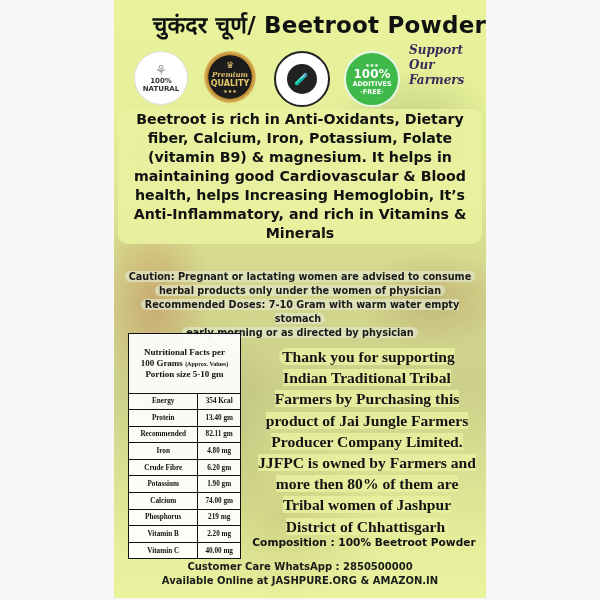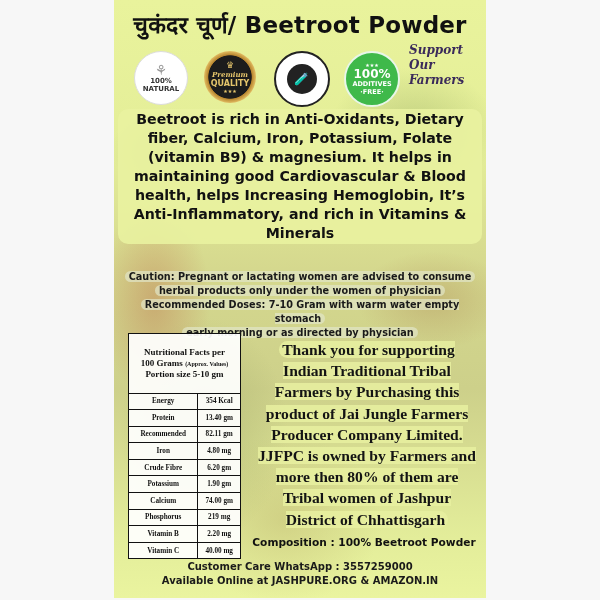--- a/index.html
+++ b/index.html
@@ -6,41 +6,41 @@
   body{width:600px;height:600px;background:#f7f7f7;position:relative;overflow:hidden;font-family:"DejaVu Sans","Liberation Sans",sans-serif;}
   .panel{position:absolute;left:114px;top:0;width:372px;height:598px;overflow:hidden;
     background:
       radial-gradient(ellipse 90px 60px at 60px 150px, rgba(150,170,100,.45), transparent 70%),
       radial-gradient(ellipse 120px 90px at 300px 130px, rgba(140,160,90,.4), transparent 70%),
       radial-gradient(ellipse 80px 140px at 40px 300px, rgba(190,120,80,.45), transparent 70%),
       radial-gradient(ellipse 110px 70px at 320px 300px, rgba(170,130,80,.35), transparent 70%),
       radial-gradient(ellipse 120px 160px at 90px 430px, rgba(140,150,90,.35), transparent 70%),
       radial-gradient(ellipse 140px 120px at 170px 520px, rgba(190,180,110,.45), transparent 70%),
       linear-gradient(180deg,#e9f39c 0%,#e4ee98 25%,#d5d88e 45%,#cdd08a 65%,#e3ed9a 90%,#eaf49f 100%);}
-  .title{position:absolute;top:8px;left:0;width:372px;text-align:center;font-size:23px;font-weight:bold;color:#111;letter-spacing:0.2px;}
+  .title{position:absolute;top:8px;left:0;width:372px;text-align:right;font-size:23px;font-weight:bold;color:#111;letter-spacing:0.2px;}
   .badges{position:absolute;top:47px;left:20px;width:350px;height:60px;}
   .badge{position:absolute;top:4px;width:52px;height:52px;border-radius:50%;display:flex;flex-direction:column;align-items:center;justify-content:center;text-align:center;}
   .b-natural{left:0;background:#fff;border:1px solid #ddd;color:#333;font-size:7px;font-weight:bold;}
   .b-natural .ic{font-size:14px;color:#999;line-height:14px;}
   .b-premium{left:70px;background:radial-gradient(circle,#1c1c1c 58%,#b8862f 60%,#e8c46a 72%,#9a6b1f 100%);color:#e6c66c;font-size:8px;font-weight:bold;}
   .b-premium .ic{font-size:9px;line-height:10px;}
   .b-pres{left:140px;background:#fff;border:2px solid #222;color:#222;font-size:5px;font-weight:bold;}
   .b-pres .core{width:30px;height:30px;border-radius:50%;background:#222;color:#fff;display:flex;align-items:center;justify-content:center;font-size:12px;}
   .b-add{left:210px;background:#3fb94a;color:#fff;font-size:6.5px;font-weight:bold;border:2px solid #e8f6e8;}
   .b-add .big{font-size:12px;line-height:12px;}
   .support{position:absolute;left:275px;top:-4px;width:80px;font-family:"DejaVu Serif",serif;font-style:italic;font-weight:bold;color:#3a2a5a;font-size:12px;line-height:15px;}
   .desc{position:absolute;top:109px;left:4px;width:364px;text-align:center;font-size:14.2px;font-weight:bold;color:#111;line-height:19px;}
   .desc .bg{background:rgba(233,242,160,.9);border-radius:10px;display:inline-block;padding:1px 6px;}
   .caution{position:absolute;top:270px;left:0;width:372px;text-align:center;font-size:9.7px;font-weight:bold;color:#1a1a1a;line-height:14px;}
   .caution .bg{background:rgba(225,230,200,.7);border-radius:6px;padding:0 4px;}
   table.nut{position:absolute;left:14px;top:333px;width:113px;border-collapse:collapse;background:rgba(255,255,255,.92);font-family:"Liberation Serif","DejaVu Serif",serif;font-weight:bold;font-size:7.2px;color:#111;}
   table.nut td{border:1px solid #111;text-align:center;height:15.6px;padding:0;}
   table.nut td.hd{font-size:9px;line-height:10.5px;height:auto;padding:13px 1px;}
   table.nut td.hd .sm{font-size:6px;}
-  .thanks{position:absolute;left:142px;top:339px;width:222px;text-align:center;font-family:"Liberation Serif","DejaVu Serif",serif;font-weight:bold;font-size:15.6px;line-height:21.2px;color:#141414;}
+  .thanks{position:absolute;left:142px;top:346px;width:222px;text-align:center;font-family:"Liberation Serif","DejaVu Serif",serif;font-weight:bold;font-size:15.6px;line-height:21.2px;color:#141414;}
   .thanks .bg{background:rgba(232,240,160,.85);border-radius:10px;padding:0 3px;}
   .comp{position:absolute;left:130px;top:536px;width:240px;text-align:center;font-size:10.6px;font-weight:bold;color:#111;}
   .footer{position:absolute;top:560px;left:0;width:372px;text-align:center;font-size:10px;font-weight:bold;color:#1a1a1a;line-height:14px;}
 </style>
 </head>
 <body>
 
 <div class="panel">
   <div class="title">चुकंदर चूर्ण/ Beetroot Powder</div>
 
@@ -135,16 +135,16 @@
   </tbody>
     </table>
 
   <div class="thanks">
     <span class="bg">Thank you for supporting Indian Traditional Tribal Farmers by Purchasing this product of Jai Jungle Farmers Producer Company Limited. JJFPC is owned by Farmers and more then 80% of them are Tribal women of Jashpur District of Chhattisgarh</span>
   </div>
 
   <div class="comp">Composition : 100%  Beetroot Powder</div>
 
   <div class="footer">
-    <div>Customer Care WhatsApp : 3557259000</div>
+    <div>Customer Care WhatsApp : 2850500000</div>
     <div>Available Online at JASHPURE.ORG &amp;  AMAZON.IN</div>
   </div>
 </div>
 
 </body></html>

